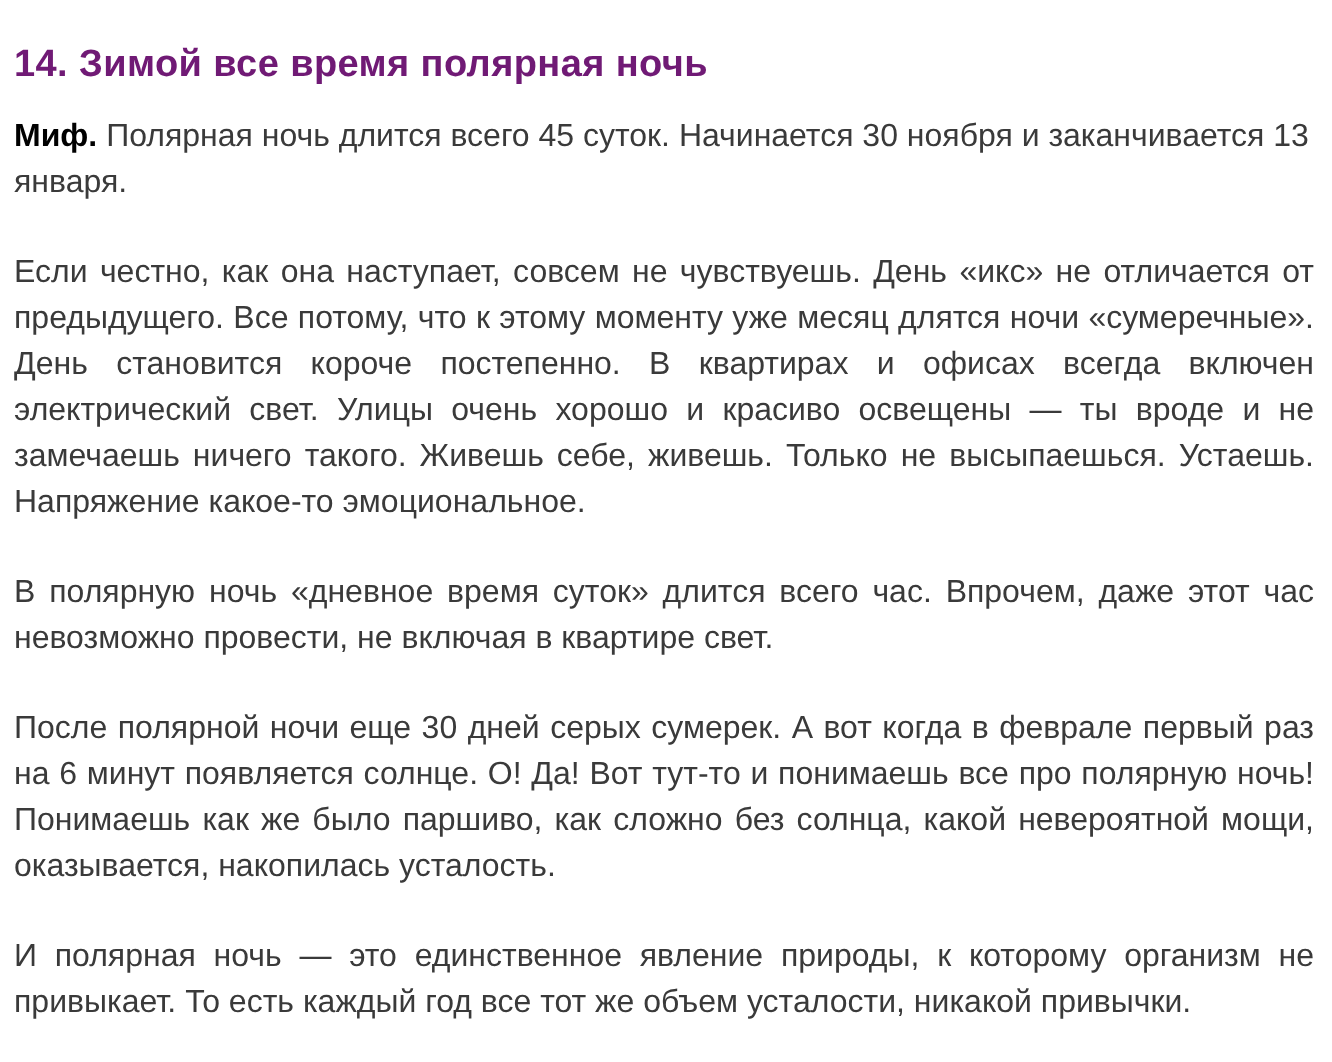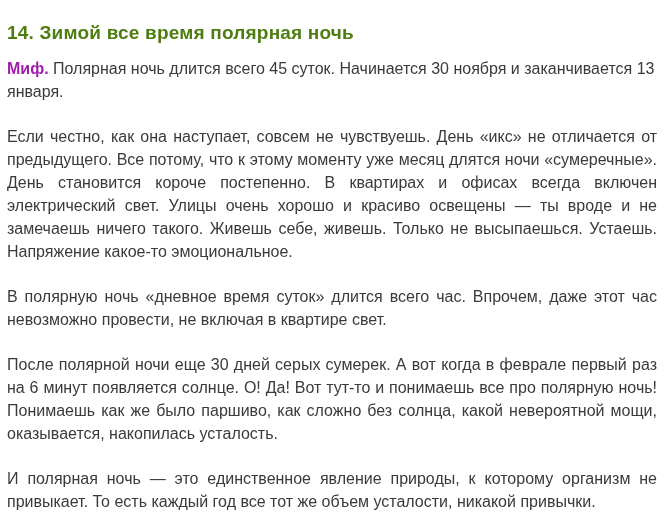--- a/index.html
+++ b/index.html
@@ -15,37 +15,37 @@
     padding: 0 9px 0 7px;
     overflow: hidden;
     background: #ffffff;
     font-family: "Liberation Sans", "DejaVu Sans", sans-serif;
   }
   .page h1 {
     margin: 21px 0 0 0;
     font-size: 19px;
     line-height: 24px;
     font-weight: 700;
-    color: #4d7c0f;
+    color: #701a75;
     letter-spacing: 0.2px;
   }
   .page p {
     margin: 22px 0 0 0;
     font-size: 16px;
     line-height: 23px;
     color: #3a3a3a;
     text-align: justify;
   }
   .page p.myth {
     margin-top: 12px;
     text-align: left;
   }
   .page strong {
     font-weight: 700;
-    color: #a21caf;
+    color: #000000;
   }
 </style>
 </head>
 <body>
 
 <div class="page">
   <h1>14. Зимой все время полярная ночь</h1>
 
   <p class="myth"><strong>Миф.</strong> <span>Полярная ночь длится всего 45 суток. Начинается 30 ноября и заканчивается 13 января.</span></p>
 

